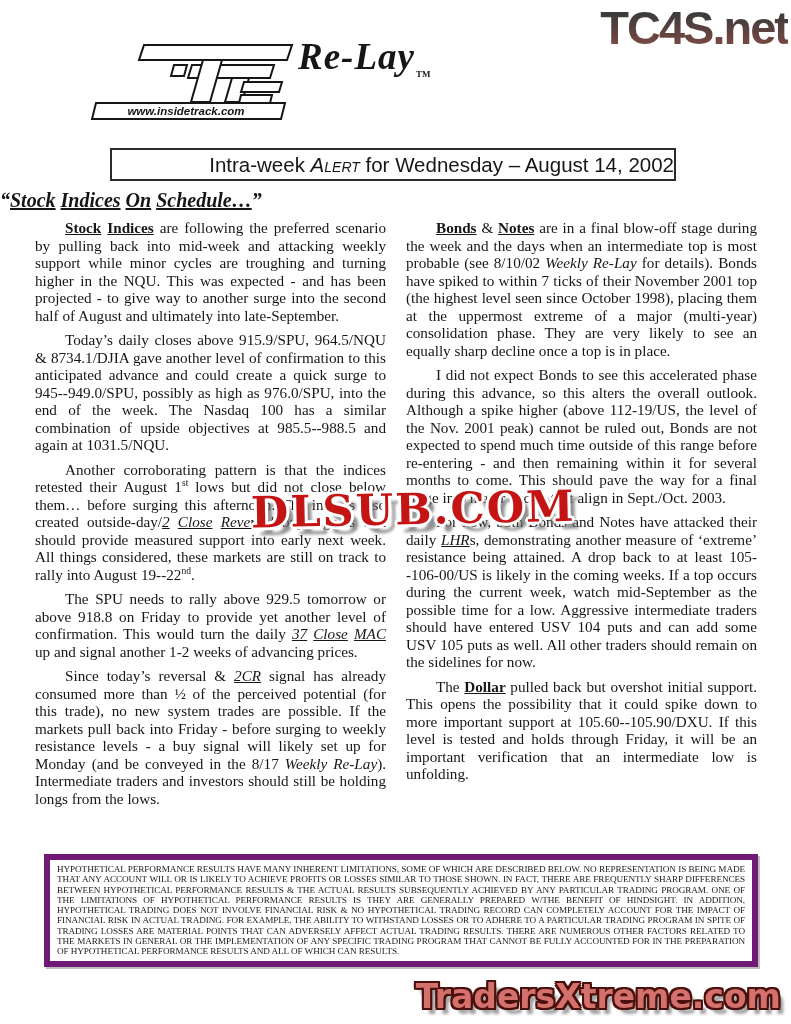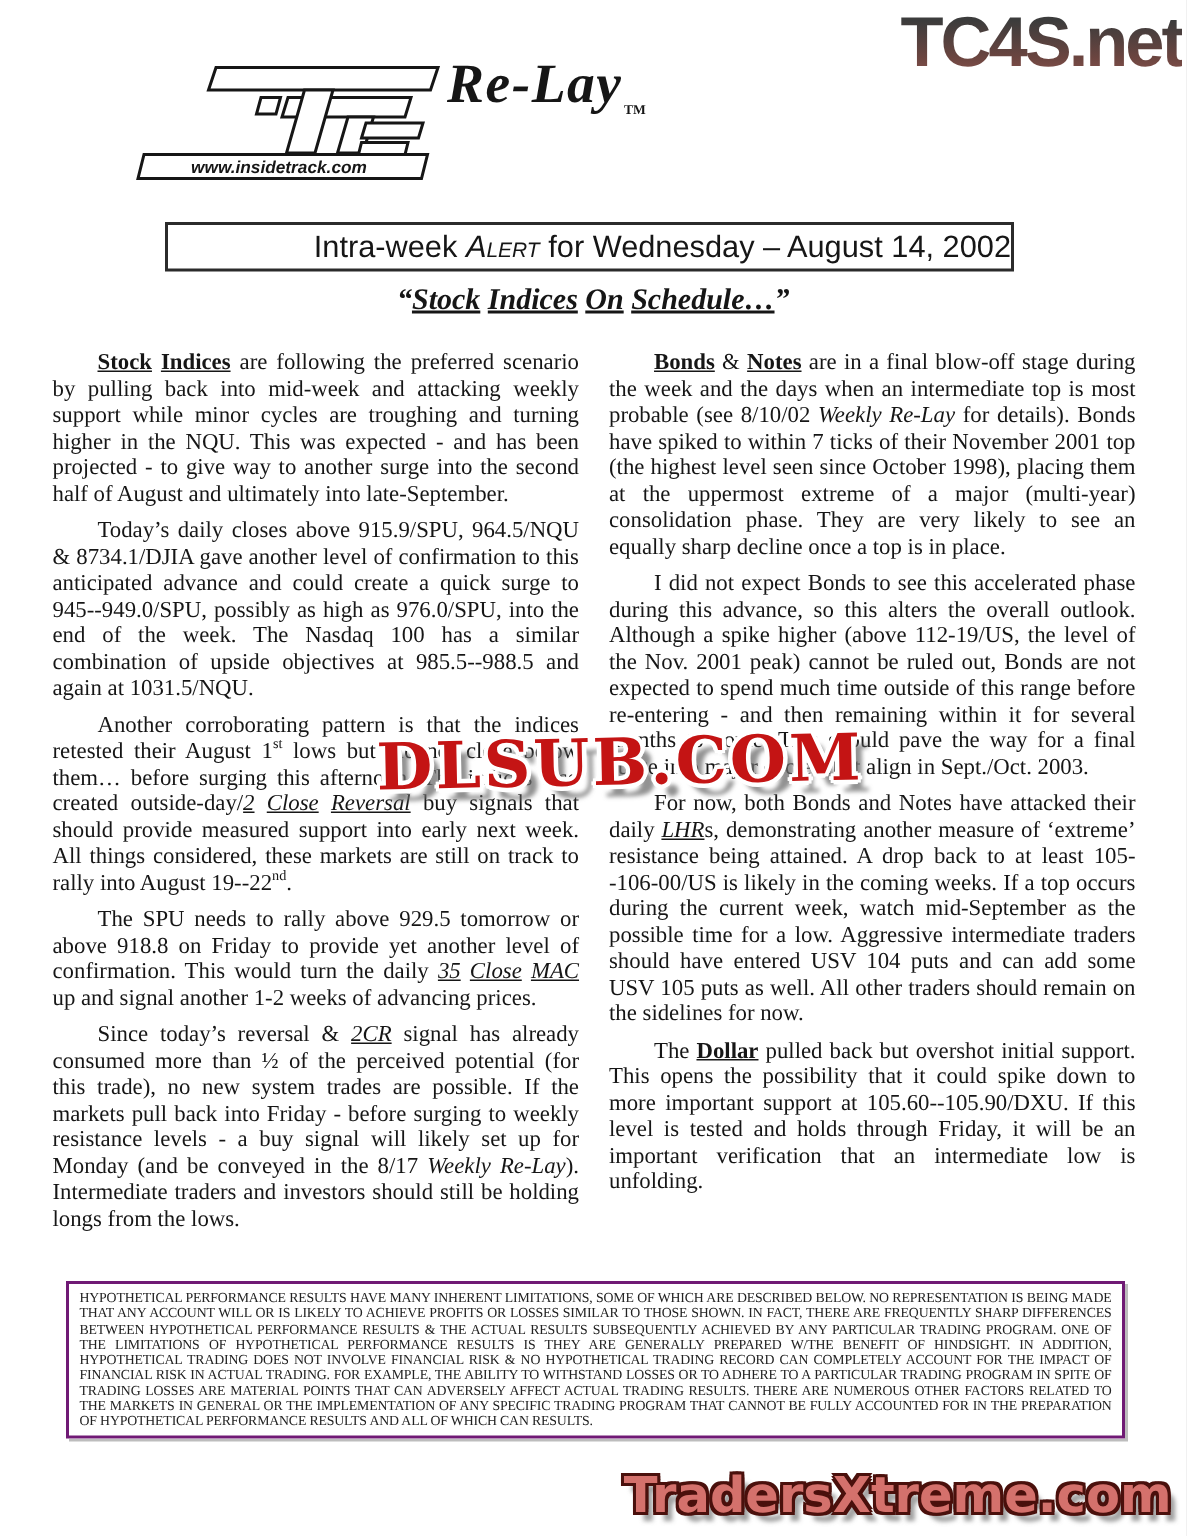--- a/index.html
+++ b/index.html
@@ -30,38 +30,38 @@
   .alert-box{
     position:absolute; left:110px; top:148px; width:562px; height:26px;
     border:2px solid #2b2b2b; background:#fff;
     font-family:"Liberation Sans","DejaVu Sans",sans-serif;
     font-size:20.5px; text-align:right; padding-top:3px;
   }
   .alert-box .sc{ font-style:italic; font-variant:small-caps; }
   
   .headline{
     position:absolute; left:0; top:189px; width:100%;
-    text-align:center; font-weight:bold; font-style:italic; font-size:20px;
+    text-align:left; font-weight:bold; font-style:italic; font-size:20px;
   }
   .headline .hw{ text-decoration:underline; }
   
   .cols{
-    position:absolute; left:35px; top:233px; width:722px;
+    position:absolute; left:35px; top:219px; width:722px;
     display:flex; gap:20px;
   }
   .col{ width:351px; font-size:15.2px; line-height:17.5px; }
   .col p{ margin:0 0 7px 0; text-indent:30px; text-align:justify; }
   .col .lead{ font-weight:bold; text-decoration:underline; }
   .col .term{ font-style:italic; text-decoration:underline; }
   .col sup{ font-size:9.5px; line-height:0; }
   .continued{ text-align:right; font-weight:bold; font-size:15.2px; margin-top:1px; }
   
   .disclaimer{
     position:absolute; left:44px; top:854px; width:688px;
-    border:2px solid #701a75; box-shadow:2px 2px 0 #bdbdbd;
+    border:6px solid #701a75; box-shadow:2px 2px 0 #bdbdbd;
     padding:4px 7px 5px 7px;
     font-size:9.2px; line-height:10.25px; letter-spacing:-0.1px;
     text-align:justify; color:#222;
   }
   
   .wm-mid{
     position:absolute; left:251px; top:484px;
     font-family:"DejaVu Serif","Liberation Serif",serif;
     font-weight:bold; font-size:43px; letter-spacing:2px;
     color:#c41414; transform:rotate(-1.2deg);
@@ -108,21 +108,21 @@
 
   <div class="alert-box"><span>Intra-week </span><span class="sc">Alert</span><span> for Wednesday – August 14, 2002</span></div>
 
   <div class="headline" id="headline">“<span class="hw">Stock</span> <span class="hw">Indices</span> <span class="hw">On</span> <span class="hw">Schedule…</span>”</div>
 
   <div class="cols">
     <div class="col" id="col-left">
         <p><span class="lead">Stock</span> <span class="lead">Indices</span> are following the preferred scenario by pulling back into mid-week and attacking weekly support while minor cycles are troughing and turning higher in the NQU.  This was expected - and has been projected - to give way to another surge into the second half of August and ultimately into late-September.</p>
         <p>Today’s daily closes above 915.9/SPU, 964.5/NQU &amp; 8734.1/DJIA gave another level of confirmation to this anticipated advance and could create a quick surge to 945--949.0/SPU, possibly as high as 976.0/SPU, into the end of the week.  The Nasdaq 100 has a similar combination of upside objectives at 985.5--988.5 and again at 1031.5/NQU.</p>
         <p>Another corroborating pattern is that the indices retested their August 1<sup>st</sup> lows but did not close below them… before surging this afternoon.  The indices also created outside-day/<span class="term">2</span> <span class="term">Close</span> <span class="term">Reversal</span> buy signals that should provide measured support into early next week.  All things considered, these markets are still on track to rally into August 19--22<sup>nd</sup>.</p>
-        <p>The SPU needs to rally above 929.5 tomorrow or above 918.8 on Friday to provide yet another level of confirmation.  This would turn the daily <span class="term">35</span> <span class="term">Close</span> <span class="term">MAC</span> up and signal another 1-2 weeks of advancing prices.</p>
+        <p>The SPU needs to rally above 929.5 tomorrow or above 918.8 on Friday to provide yet another level of confirmation.  This would turn the daily <span class="term">37</span> <span class="term">Close</span> <span class="term">MAC</span> up and signal another 1-2 weeks of advancing prices.</p>
         <p>Since today’s reversal &amp; <span class="term">2CR</span> signal has already consumed more than ½ of the perceived potential (for this trade), no new system trades are possible.  If the markets pull back into Friday - before surging to weekly resistance levels - a buy signal will likely set up for Monday (and be conveyed in the 8/17 <em>Weekly Re-Lay</em>).  Intermediate traders and investors should still be holding longs from the lows.</p>
       </div>
     <div class="col">
       <div id="col-right-paras">
           <p><span class="lead">Bonds</span> &amp; <span class="lead">Notes</span> are in a final blow-off stage during the week and the days when an intermediate top is most probable (see 8/10/02 <em>Weekly Re-Lay</em> for details).  Bonds have spiked to within 7 ticks of their November 2001 top (the highest level seen since October 1998), placing them at the uppermost extreme of a major (multi-year) consolidation phase.  They are very likely to see an equally sharp decline once a top is in place.</p>
           <p>I did not expect Bonds to see this accelerated phase during this advance, so this alters the overall outlook.  Although a spike higher (above 112-19/US, the level of the Nov. 2001 peak) cannot be ruled out, Bonds are not expected to spend much time outside of this range before re-entering - and then remaining within it for several months to come.  This should pave the way for a final surge into major cycles that align in Sept./Oct. 2003.</p>
           <p>For now, both Bonds and Notes have attacked their daily <span class="term">LHR</span>s, demonstrating another measure of ‘extreme’ resistance being attained.  A drop back to at least 105--106-00/US is likely in the coming weeks.  If a top occurs during the current week, watch mid-September as the possible time for a low.  Aggressive intermediate traders should have entered USV 104 puts and can add some USV 105 puts as well.  All other traders should remain on the sidelines for now.</p>
           <p>The <span class="lead">Dollar</span> pulled back but overshot initial support.  This opens the possibility that it could spike down to more important support at 105.60--105.90/DXU.  If this level is tested and holds through Friday, it will be an important verification that an intermediate low is unfolding.</p>
         </div>
     </div>

